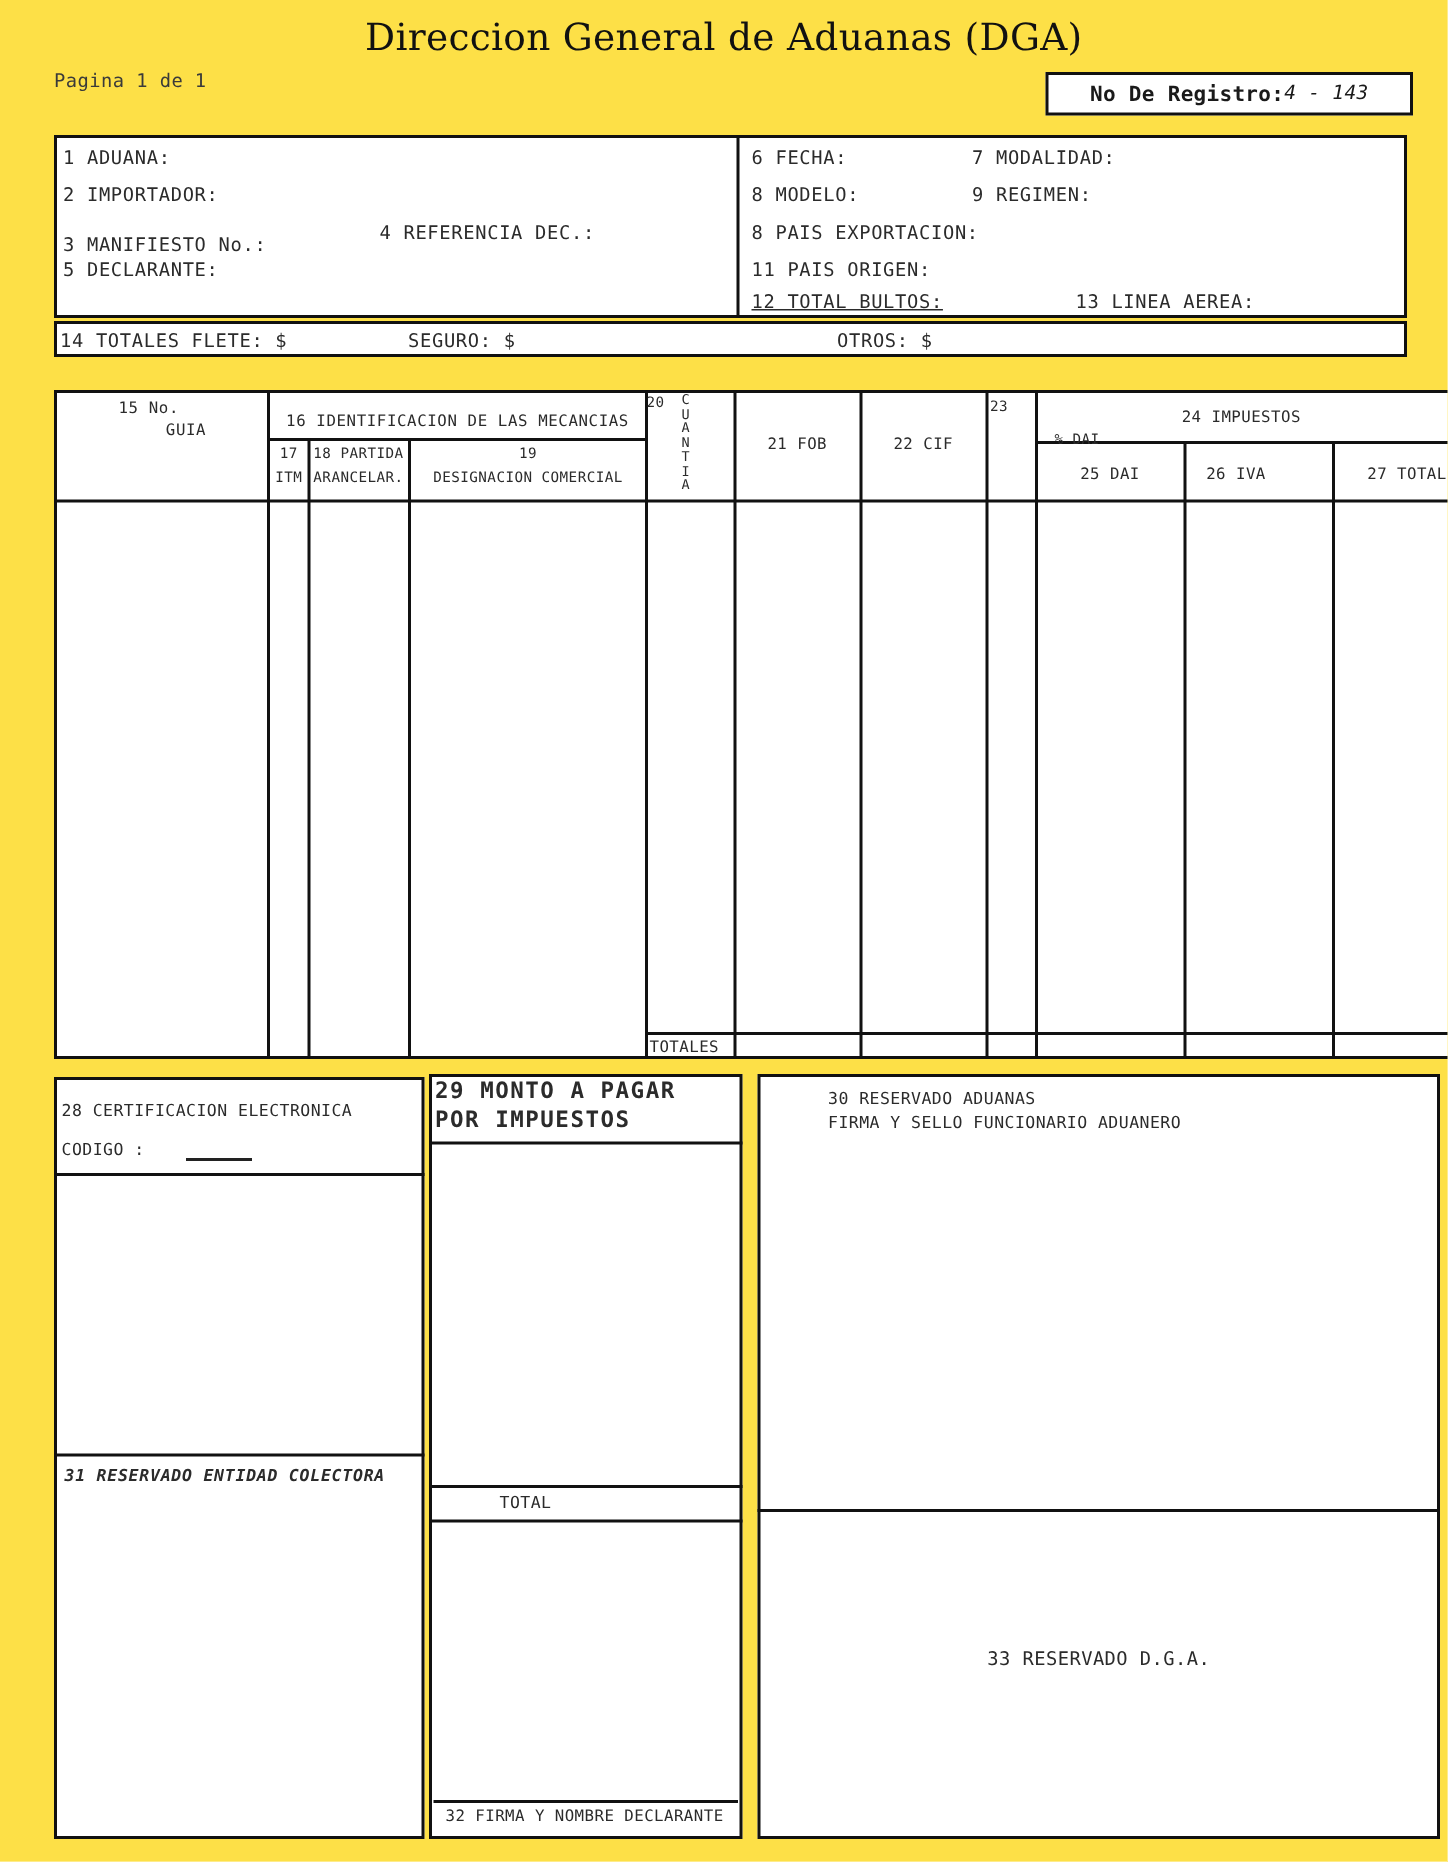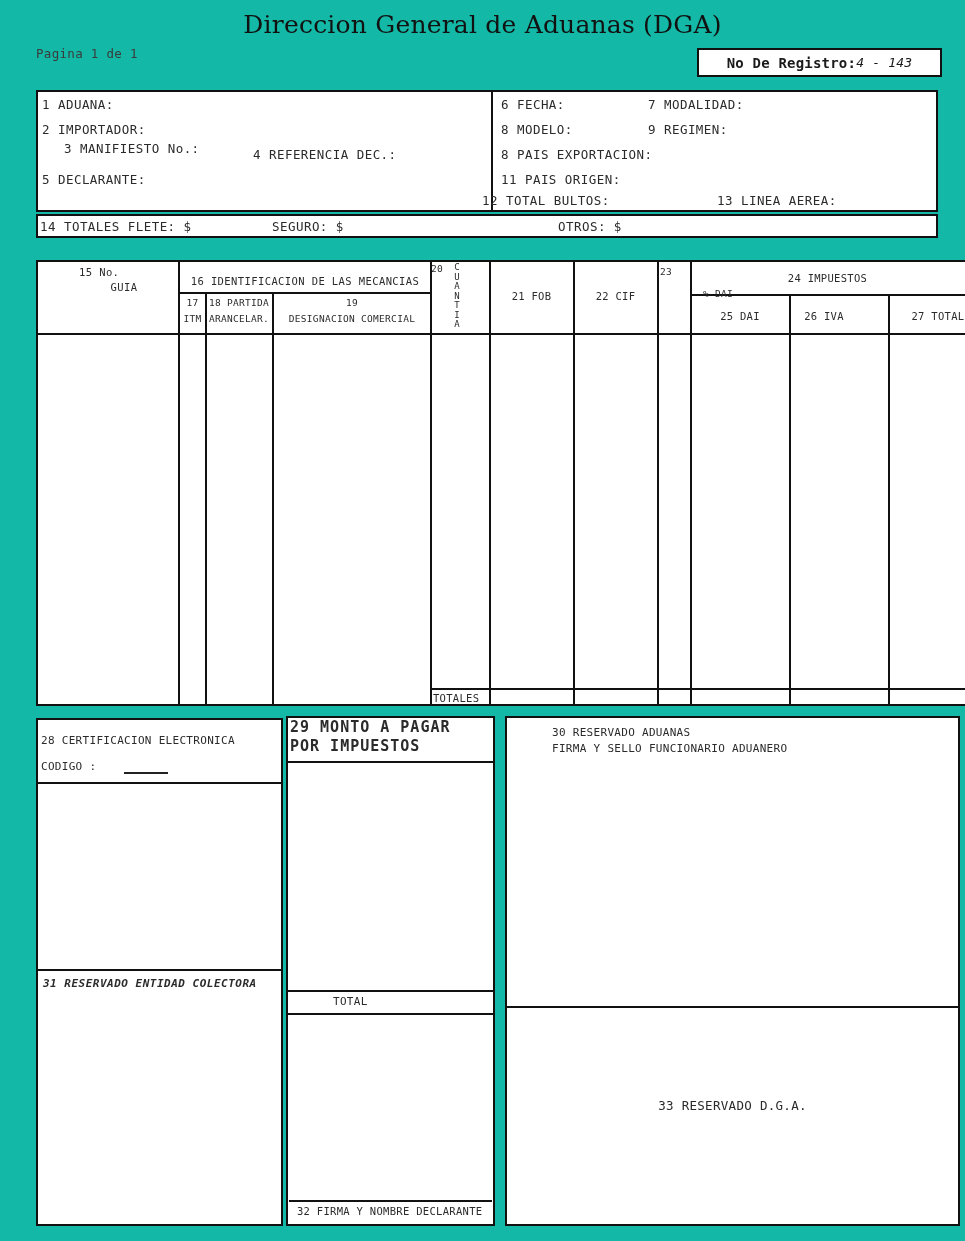--- a/index.html
+++ b/index.html
@@ -12,21 +12,21 @@
     height: 1241px;
     position: relative;
     font-family: "DejaVu Sans Mono", "Liberation Mono", monospace;
     color: #1a1a1a;
     overflow: hidden;
   }
   .page {
     position: absolute;
     left: 0; top: 0;
     width: 965px; height: 1241px;
-    background: #14b8a6;
+    background: #fde047;
   }
 
   
   .doc-title {
     position: absolute;
     left: 0; top: 10px;
     width: 965px;
     text-align: center;
     font-family: "DejaVu Serif", "Liberation Serif", serif;
     font-size: 25px;
@@ -147,31 +147,31 @@
   <div class="reg-box">
     <span class="reg-label">No De Registro:</span><span class="reg-value">4 - 143</span>
   </div>
 
   <div class="frame" style="left:36px; top:90px; width:902px; height:122px;"></div>
 
   <div class="vline" style="left:491px; top:90px; width:2px; height:122px;"></div>
 
   <div class="fld" style="left:42px; top:97px;">1 ADUANA:</div>
   <div class="fld" style="left:42px; top:122px;">2 IMPORTADOR:</div>
-  <div class="fld" style="left:42px; top:141px;margin-left:22px;">3 MANIFIESTO No.:</div>
+  <div class="fld" style="left:42px; top:155px;">3 MANIFIESTO No.:</div>
   <div class="fld" style="left:243px; top:147px;margin-left:10px;">4 REFERENCIA DEC.:</div>
   <div class="fld" style="left:42px; top:172px;">5 DECLARANTE:</div>
 
   <div class="fld" style="left:501px; top:97px;">6 FECHA:</div>
   <div class="fld" style="left:648px; top:97px;">7 MODALIDAD:</div>
   <div class="fld" style="left:501px; top:122px;">8 MODELO:</div>
   <div class="fld" style="left:648px; top:122px;">9 REGIMEN:</div>
   <div class="fld" style="left:501px; top:147px;">8 PAIS EXPORTACION:</div>
   <div class="fld" style="left:501px; top:172px;">11 PAIS ORIGEN:</div>
-  <div class="fld" style="left:482px; top:193px;">12 TOTAL BULTOS:</div>
+  <div class="fld" style="left:501px; top:193px;text-decoration:underline;">12 TOTAL BULTOS:</div>
   <div class="fld" style="left:717px; top:193px;">13 LINEA AEREA:</div>
 
   <div class="frame" style="left:36px; top:214px; width:902px; height:24px;"></div>
   <div class="fld" style="left:40px; top:219px;">14 TOTALES FLETE: $</div>
   <div class="fld" style="left:272px; top:219px;">SEGURO: $</div>
   <div class="fld" style="left:558px; top:219px;">OTROS: $</div>
 
   <div class="frame" style="left:36px; top:260px; width:929px; height:446px; border-right:none;"></div>
 
   <div class="hline" style="left:36px; top:333px; width:929px; height:2px;"></div>

